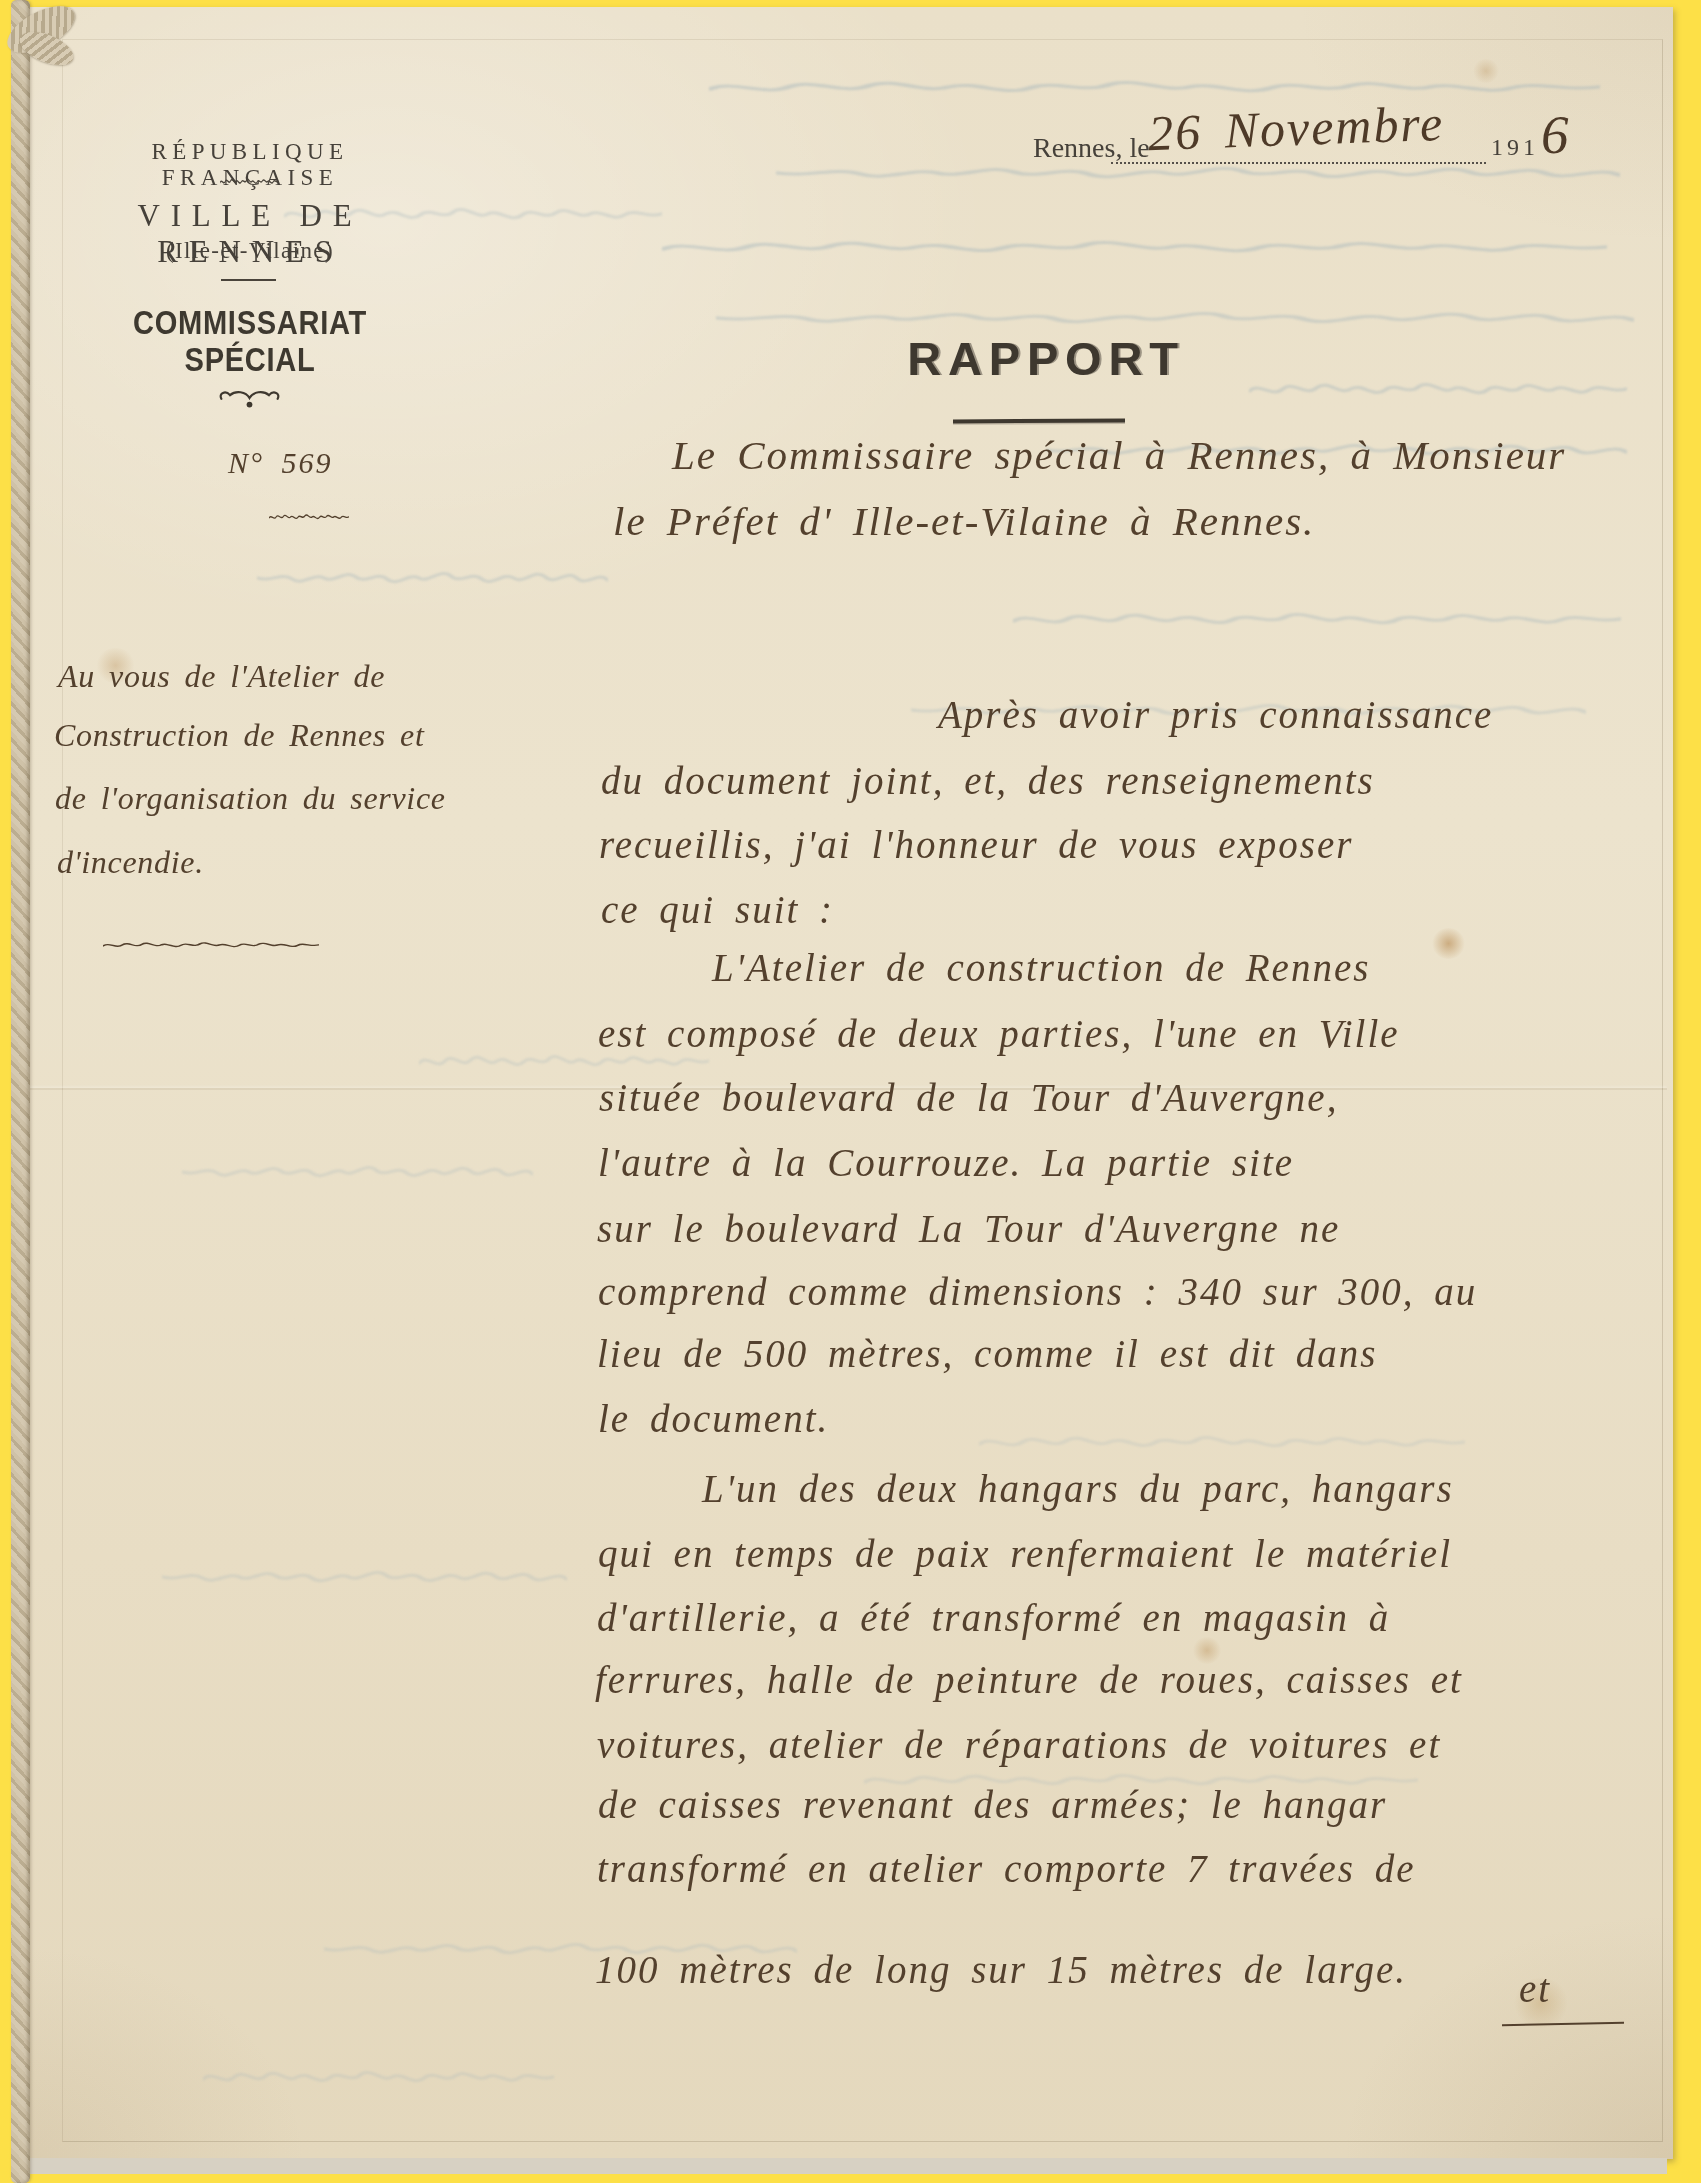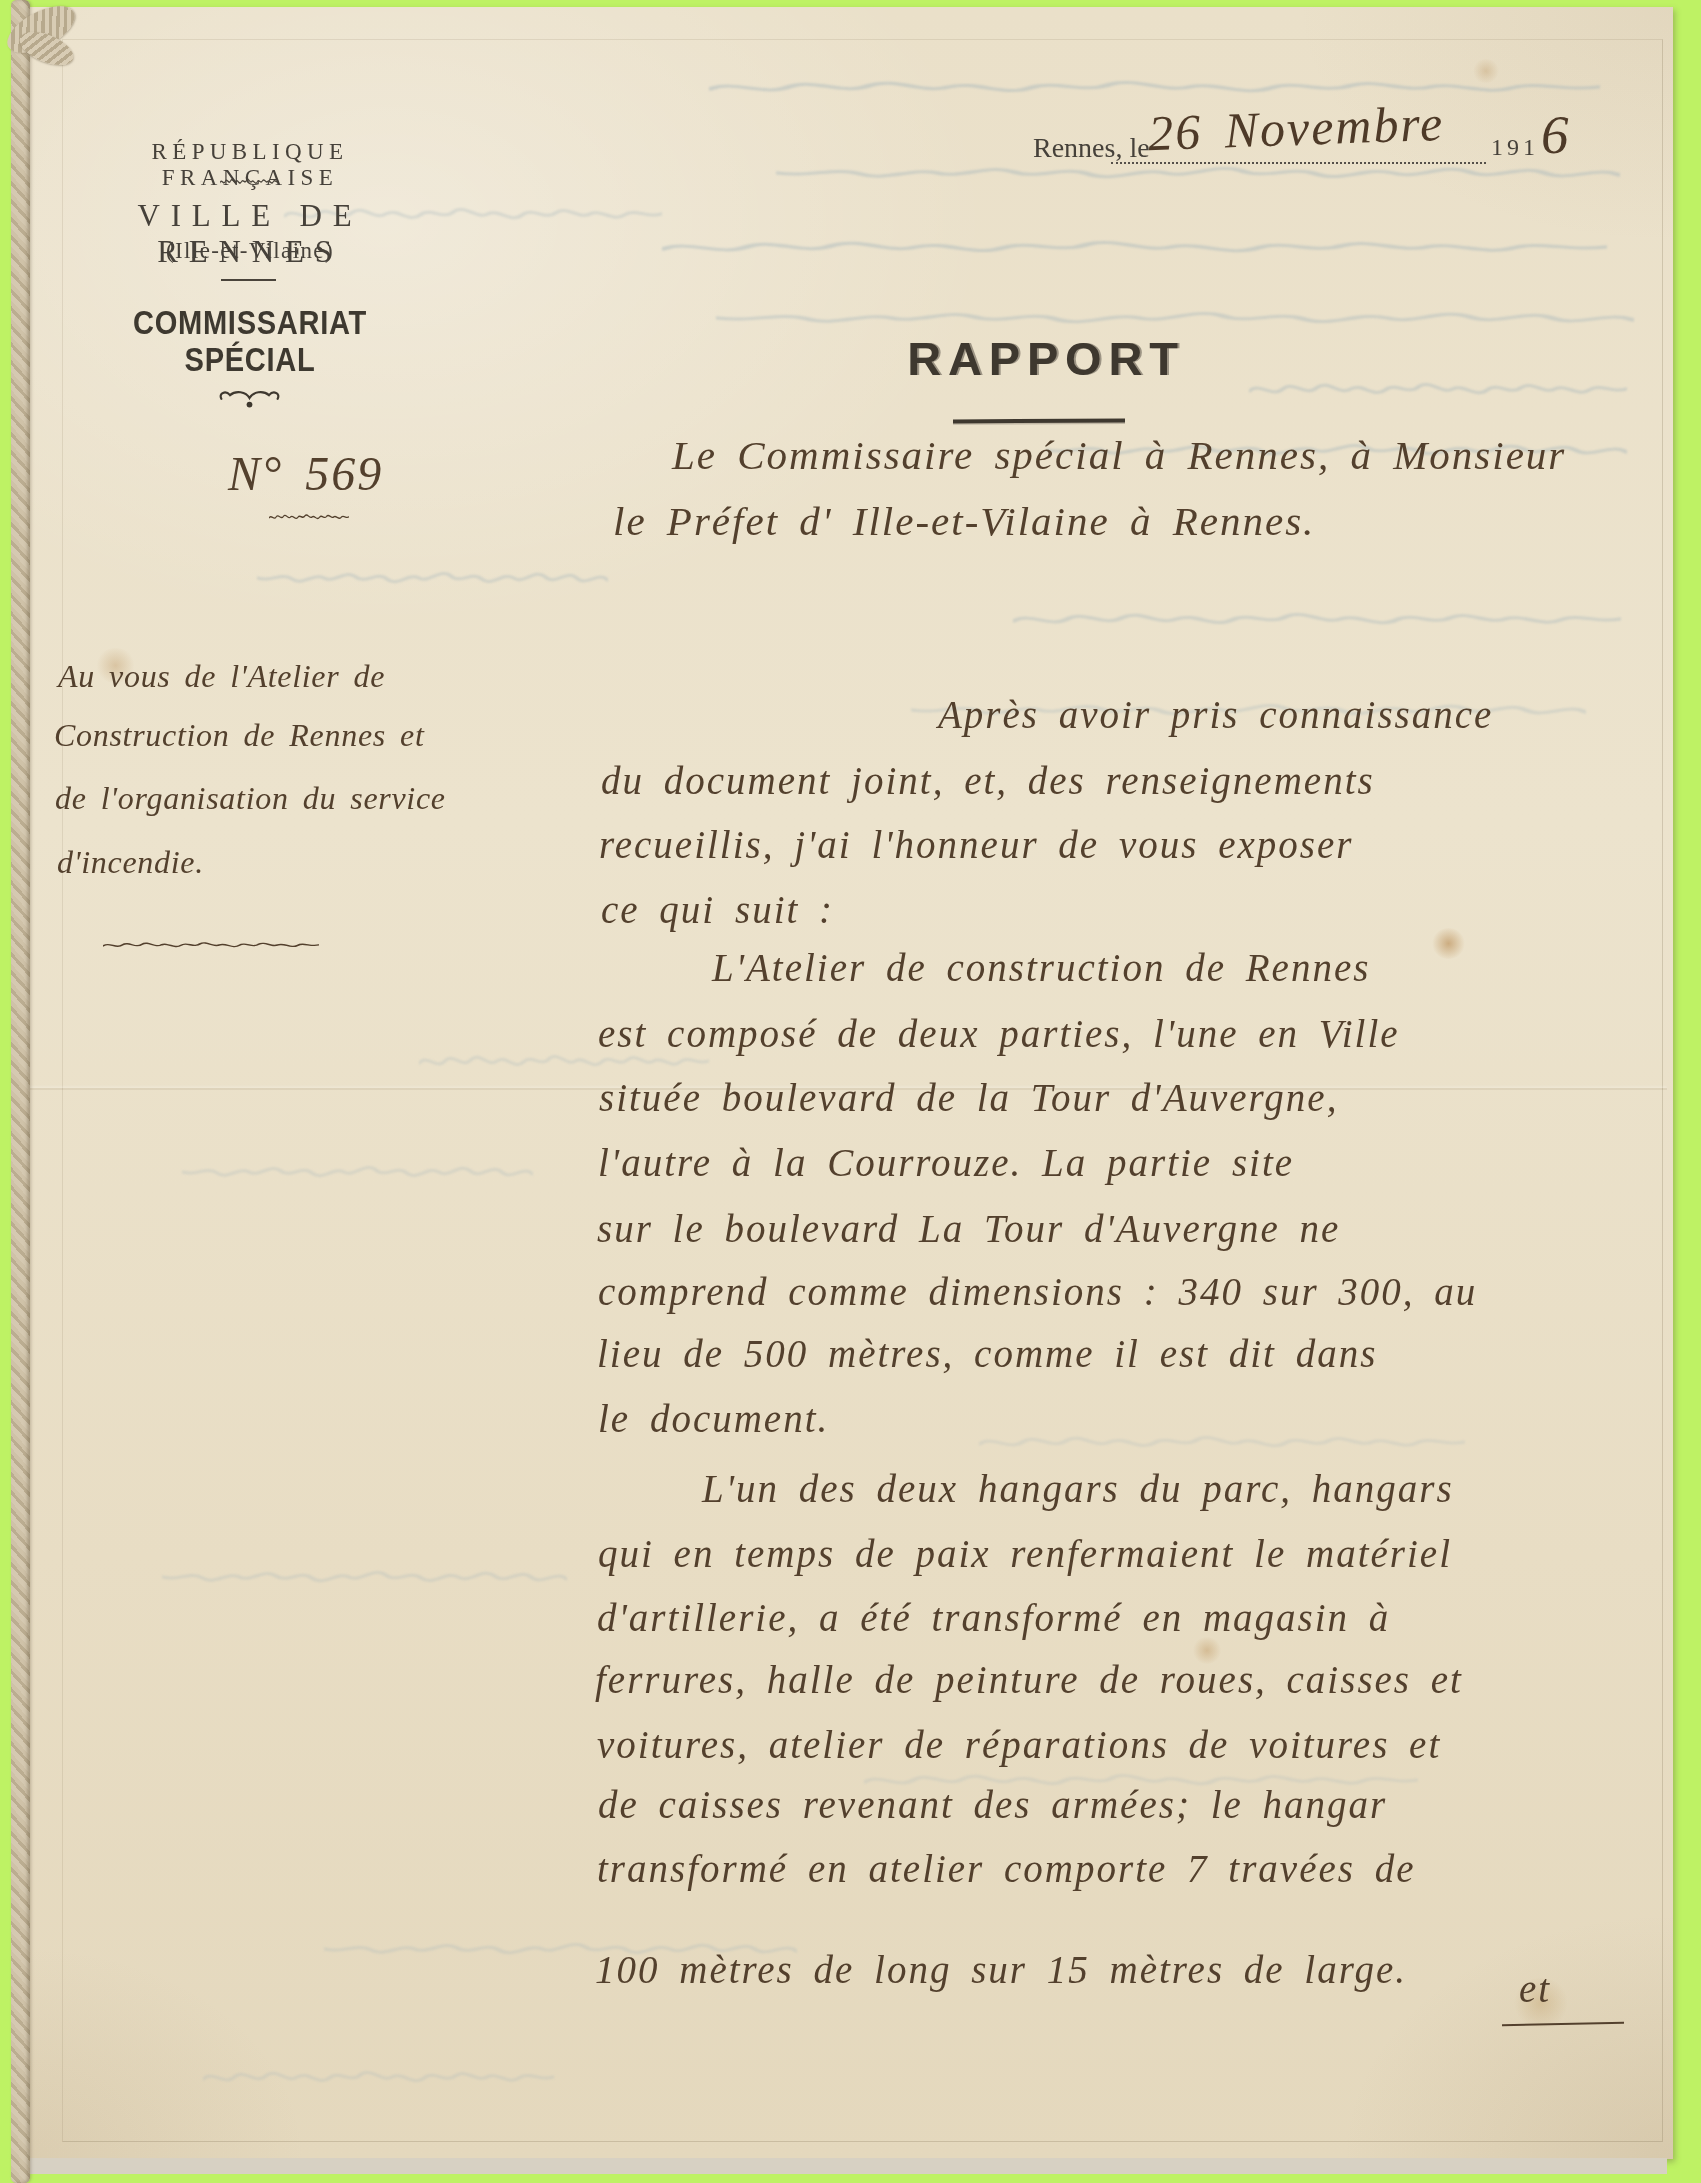--- a/index.html
+++ b/index.html
@@ -1,16 +1,16 @@
 <!DOCTYPE html>
 <html style="font-size:10.8px"><head>
 <meta charset="utf-8">
 <style>
   html,body{margin:0;padding:0;background:#f7f6f2;}
-  #page{position:relative;width:1701px;height:2183px;background:#bef264;overflow:hidden;
+  #page{position:relative;width:1701px;height:2183px;background:#fde047;overflow:hidden;
         font-family:"Liberation Serif", serif;}
   
   #paper{position:absolute;left:23px;top:6.8px;width:1650px;height:2152px;
     background:
       radial-gradient(473px 351px at 100% 100%, rgba(148,122,82,.16), transparent 70%),
       radial-gradient(405px 304px at 0% 100%, rgba(148,122,82,.12), transparent 70%),
       radial-gradient(540px 338px at 100% 0%, rgba(160,135,95,.10), transparent 70%),
       radial-gradient(1013px 675px at 22% 10%, rgba(255,255,255,.30), transparent 60%),
       linear-gradient(180deg,#eae0c9 0%,#ece3cd 38%,#e8ddc4 72%,#e4d8bd 100%);
     box-shadow:2px 2.7px 6px rgba(90,80,60,.35);}
@@ -44,21 +44,21 @@
   .printed{position:absolute;color:#46413a;white-space:nowrap;}
   #date-dots{position:absolute;left:1111px;top:132px;width:375px;height:30px;
     border-bottom:2px dotted #55504a;}
   
   .hw{position:absolute;white-space:nowrap;color:#53402d;
       font-family:"Liberation Serif",serif;font-style:italic;
       font-size:39px;letter-spacing:2px;word-spacing:8px;}
   .hw-sal{font-size:41px;}
   .hw-sub{font-size:32px;letter-spacing:0.7px;word-spacing:5.4px;}
   .hw-date{font-size:50px;color:#4e3a28;}
-  .hw-num{font-size:48px;}
+  .hw-num{font-size:30px;}
   .ink-rule{position:absolute;color:#53402d;}
   
   .ghost{position:absolute;color:#9fb2ba;filter:blur(1px);height:24px;}
   .ghost.f{transform:scaleX(-1);}
   
   .stain{position:absolute;border-radius:50%;}
 </style>
 </head>
 <body>
 

